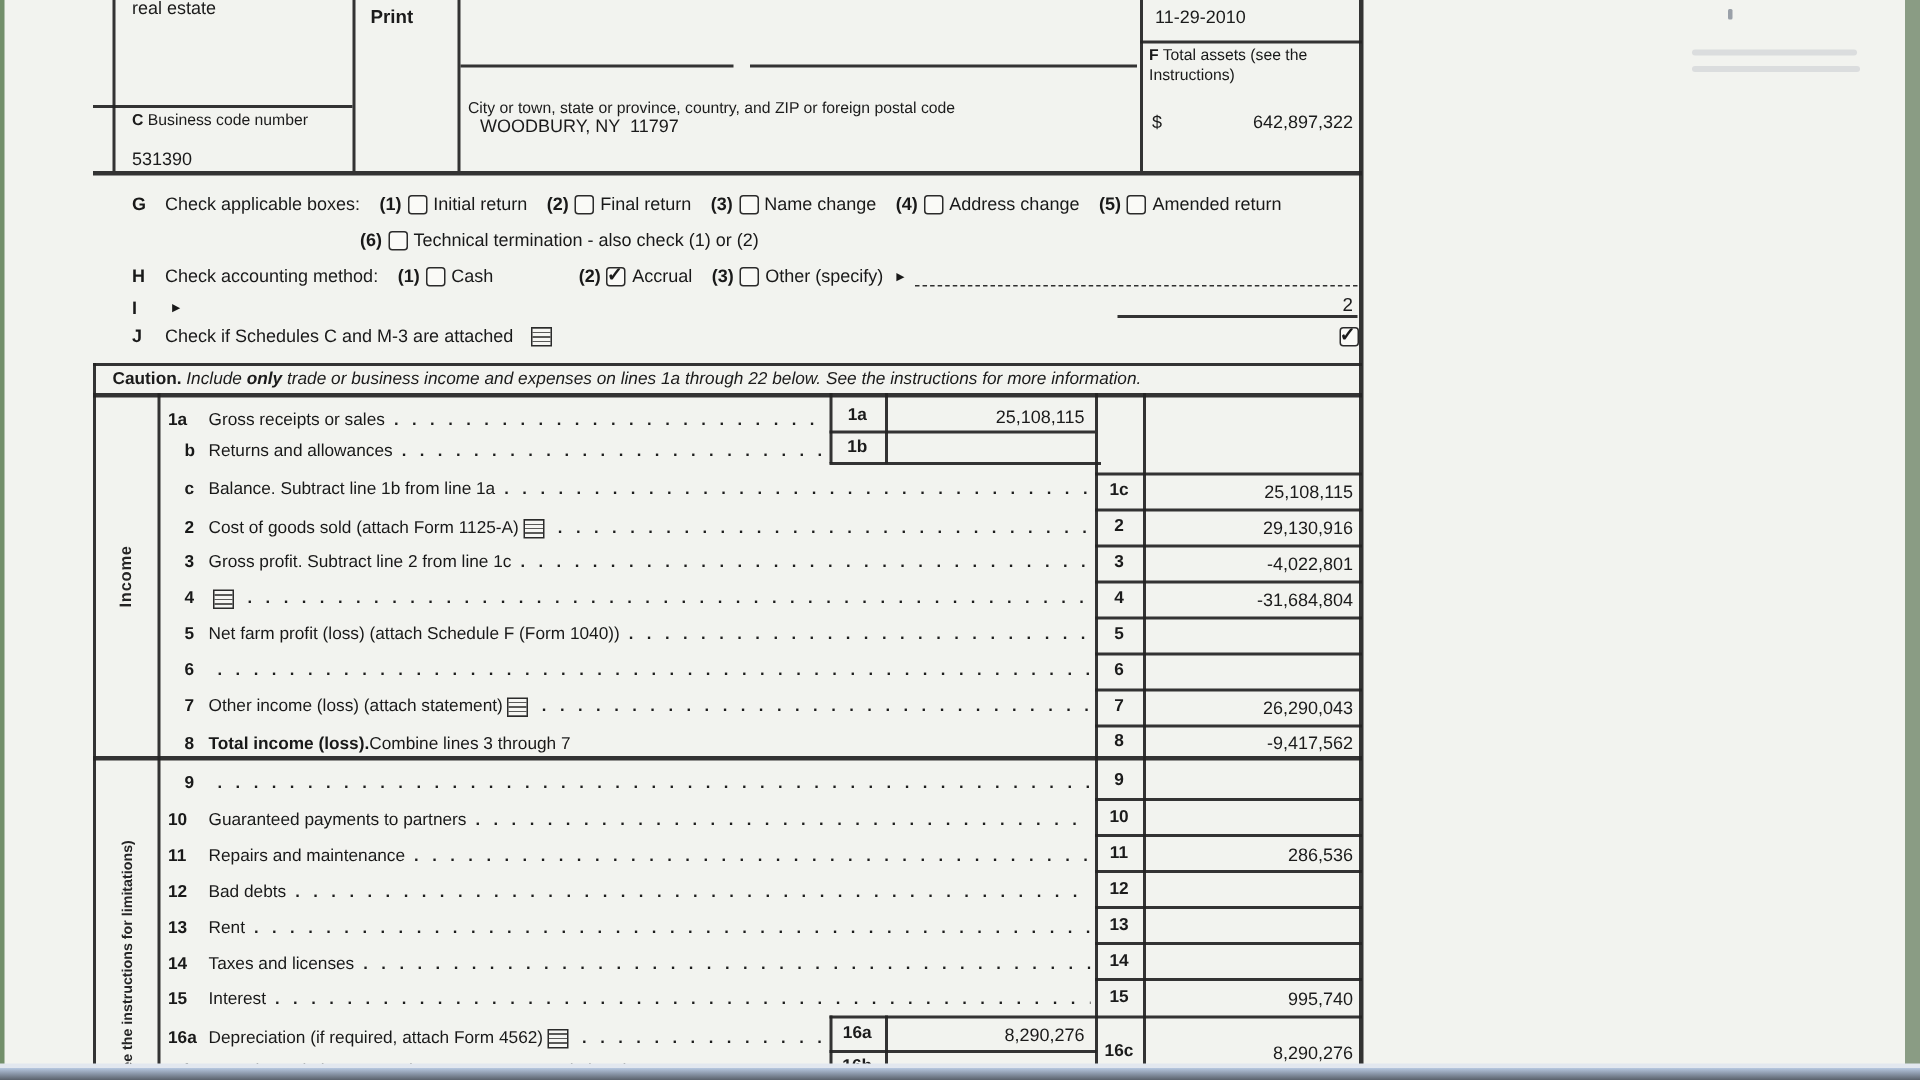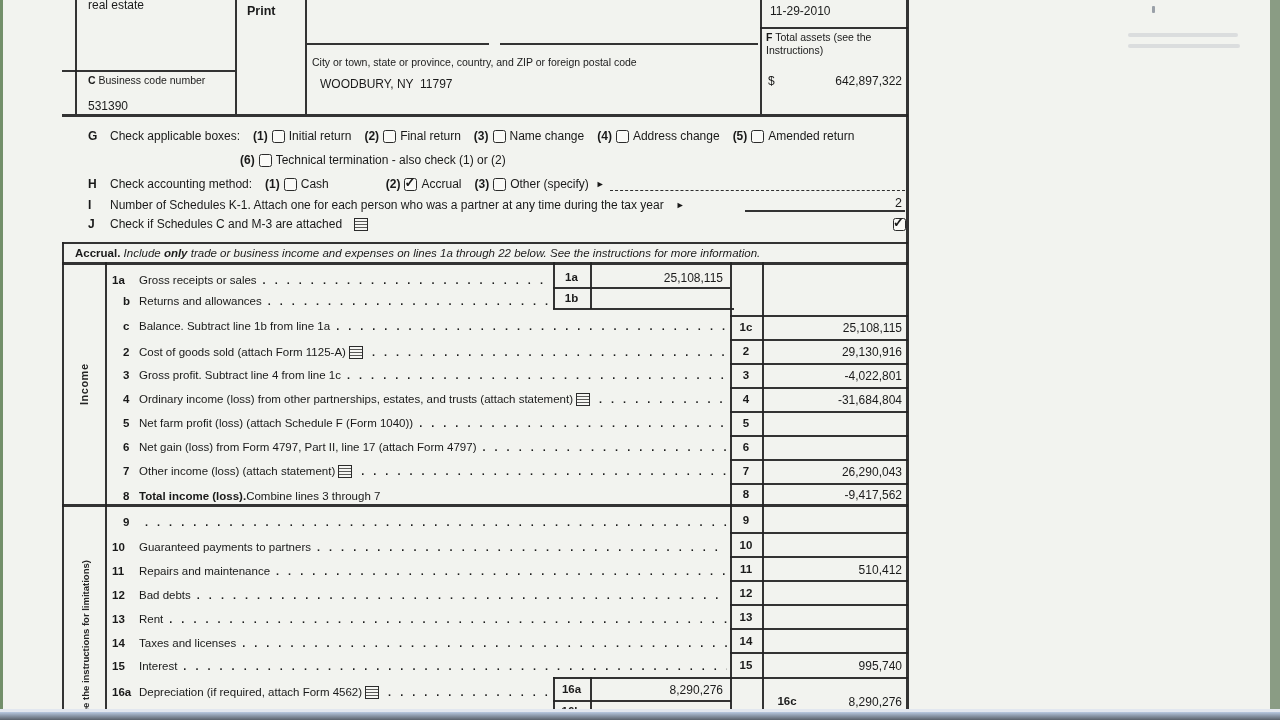--- a/index.html
+++ b/index.html
@@ -37,21 +37,21 @@
 
 <div class="t" style="left:88px;top:-2px;font-size:12px;">real estate</div>
 <div class="t b" style="left:247px;top:4px;font-size:12.5px;">Print</div>
 
 <div class="t" style="left:88px;top:74px;font-size:10.5px;">
   <span class="b">C</span>
   <span>Business code number</span>
 </div>
 <div class="t" style="left:88px;top:99px;font-size:12px;">531390</div>
 
-<div class="t" style="left:312px;top:56px;font-size:10.5px;">City or town, state or province, country, and ZIP or foreign postal code</div>
+<div class="t" style="left:312px;top:66px;font-size:10.5px;">City or town, state or province, country, and ZIP or foreign postal code</div>
 <div class="t" style="left:320px;top:77px;font-size:12px;white-space:pre;">WOODBURY, NY  11797</div>
 
 <div class="t" style="left:770px;top:4px;font-size:12px;">11-29-2010</div>
 <div class="abs" style="left:766px;top:31px;width:130px;font-size:10.5px;white-space:normal;line-height:13px;">
   <span class="b">F</span>
   <span>Total assets (see the Instructions)</span>
 </div>
 <div class="t" style="left:768px;top:74px;font-size:12px;">$</div>
 <div class="cellval" style="left:766px;top:74px;width:136px;text-align:right;">642,897,322</div>
 
@@ -115,38 +115,37 @@
         <span class="checkbox"></span>
         <span>Other (specify)</span>
         <span class="arrow">►</span>
       </span>
     </span>
 </div>
 <div class="dashln" style="left:610px;top:190px;width:295px;"></div>
 
 <div class="lrow" style="left:88px;top:197px;width:820px;">
   <span class="letter">I</span>
-  <span>Number of Schedules K-1. Attach one for each person who was a partner at any time during the tax year</span>
   <span class="arrow">►</span>
 </div>
 <div class="ln" style="left:745px;top:210px;width:160px;height:2px;"></div>
 <div class="cellval" style="left:820px;top:196px;width:82px;font-size:12.5px;">2</div>
 
 <div class="lrow" style="left:88px;top:216px;width:818px;">
   <span class="letter">J</span>
   <span>Check if Schedules C and M-3 are attached</span>
   <span class="attach"></span>
   <span class="dots"></span>
   <span class="checkbox" id="j-checkbox">
       <span class="checkglyph">✓</span>
     </span>
 </div>
 
 <div class="t" style="left:75px;top:247px;font-size:11.5px;">
-  <span class="b">Accrual.</span>
+  <span class="b">Caution.</span>
   <span class="it">Include </span><span class="it b">only</span><span class="it"> trade or business income and expenses on lines 1a through 22 below. See the instructions for more information.</span>
 </div>
 
 <div class="vwrap" style="left:62px;top:263px;width:43px;height:241px;">
   <span class="vlabel" style="left:16px;top:142px;font-size:11px;letter-spacing:.5px;">Income</span>
 </div>
 <div class="vwrap" style="left:62px;top:506px;width:43px;height:206px;">
   <span class="vlabel" style="left:18px;top:270px;font-size:9.5px;font-weight:600;">Deductions (see the instructions for limitations)</span>
 </div>
 
@@ -167,37 +166,35 @@
       <span class="dots">................................................................................</span>
     </div>
     <div class="drow" style="left: 112px; top: 344px; width: 615px;">
       <span class="rownum sub">2</span>
       <span class="rowlabel">Cost of goods sold (attach Form 1125-A)</span>
       <span class="attach"></span>
       <span class="dots">................................................................................</span>
     </div>
     <div class="drow" style="left: 112px; top: 367px; width: 615px;">
       <span class="rownum sub">3</span>
-      <span class="rowlabel">Gross profit. Subtract line 4 from line 1c</span>
+      <span class="rowlabel">Gross profit. Subtract line 2 from line 1c</span>
       <span class="dots">................................................................................</span>
     </div>
     <div class="drow" style="left: 112px; top: 391px; width: 615px;">
       <span class="rownum sub">4</span>
-      <span class="rowlabel">Ordinary income (loss) from other partnerships, estates, and trusts (attach statement)</span>
       <span class="attach"></span>
       <span class="dots">................................................................................</span>
     </div>
     <div class="drow" style="left: 112px; top: 415px; width: 615px;">
       <span class="rownum sub">5</span>
       <span class="rowlabel">Net farm profit (loss) (attach Schedule F (Form 1040))</span>
       <span class="dots">................................................................................</span>
     </div>
     <div class="drow" style="left: 112px; top: 439px; width: 615px;">
       <span class="rownum sub">6</span>
-      <span class="rowlabel">Net gain (loss) from Form 4797, Part II, line 17 (attach Form 4797)</span>
       <span class="dots">................................................................................</span>
     </div>
     <div class="drow" style="left: 112px; top: 463px; width: 615px;">
       <span class="rownum sub">7</span>
       <span class="rowlabel">Other income (loss) (attach statement)</span>
       <span class="attach"></span>
       <span class="dots">................................................................................</span>
     </div>
     <div class="drow" style="left: 112px; top: 488px; width: 615px;">
       <span class="rownum sub">8</span>
@@ -269,34 +266,34 @@
     <div class="cellval" style="left: 766px; top: 441px; width: 136px;"></div>
     <div class="cellnum" style="left: 730px; top: 465px;">7</div>
     <div class="cellval" style="left: 766px; top: 465px; width: 136px;">26,290,043</div>
     <div class="cellnum" style="left: 730px; top: 488px;">8</div>
     <div class="cellval" style="left: 766px; top: 488px; width: 136px;">-9,417,562</div>
     <div class="cellnum" style="left: 730px; top: 514px;">9</div>
     <div class="cellval" style="left: 766px; top: 514px; width: 136px;"></div>
     <div class="cellnum" style="left: 730px; top: 539px;">10</div>
     <div class="cellval" style="left: 766px; top: 539px; width: 136px;"></div>
     <div class="cellnum" style="left: 730px; top: 563px;">11</div>
-    <div class="cellval" style="left: 766px; top: 563px; width: 136px;">510,412</div>
+    <div class="cellval" style="left: 766px; top: 563px; width: 136px;">286,536</div>
     <div class="cellnum" style="left: 730px; top: 587px;">12</div>
     <div class="cellval" style="left: 766px; top: 587px; width: 136px;"></div>
     <div class="cellnum" style="left: 730px; top: 611px;">13</div>
     <div class="cellval" style="left: 766px; top: 611px; width: 136px;"></div>
     <div class="cellnum" style="left: 730px; top: 635px;">14</div>
     <div class="cellval" style="left: 766px; top: 635px; width: 136px;"></div>
     <div class="cellnum" style="left: 730px; top: 659px;">15</div>
     <div class="cellval" style="left: 766px; top: 659px; width: 136px;">995,740</div>
     <div class="cellnum" style="left: 553px; top: 683px; width: 37px;">16a</div>
     <div class="cellval" style="left: 590px; top: 683px; width: 133px;">8,290,276</div>
     <div class="cellnum" style="left: 553px; top: 705px; width: 37px;">16b</div>
     <div class="cellval" style="left: 590px; top: 705px; width: 133px;"></div>
-    <div class="cellnum" style="left: 771px; top: 695px;">16c</div>
+    <div class="cellnum" style="left: 730px; top: 695px;">16c</div>
     <div class="cellval" style="left: 766px; top: 695px; width: 136px;">8,290,276</div>
   </div>
 <div id="lines-host">
     <div class="ln" style="left: 62px; top: 70px; width: 173px; height: 2px;"></div>
     <div class="ln" style="left: 62px; top: 114px; width: 846px; height: 3px;"></div>
     <div class="ln" style="left: 760px; top: 27px; width: 148px; height: 2px;"></div>
     <div class="ln" style="left: 307px; top: 43px; width: 182px; height: 2px;"></div>
     <div class="ln" style="left: 500px; top: 43px; width: 258px; height: 2px;"></div>
     <div class="ln" style="left: 62px; top: 242px; width: 846px; height: 2px;"></div>
     <div class="ln" style="left: 62px; top: 262px; width: 846px; height: 2.5px;"></div>

